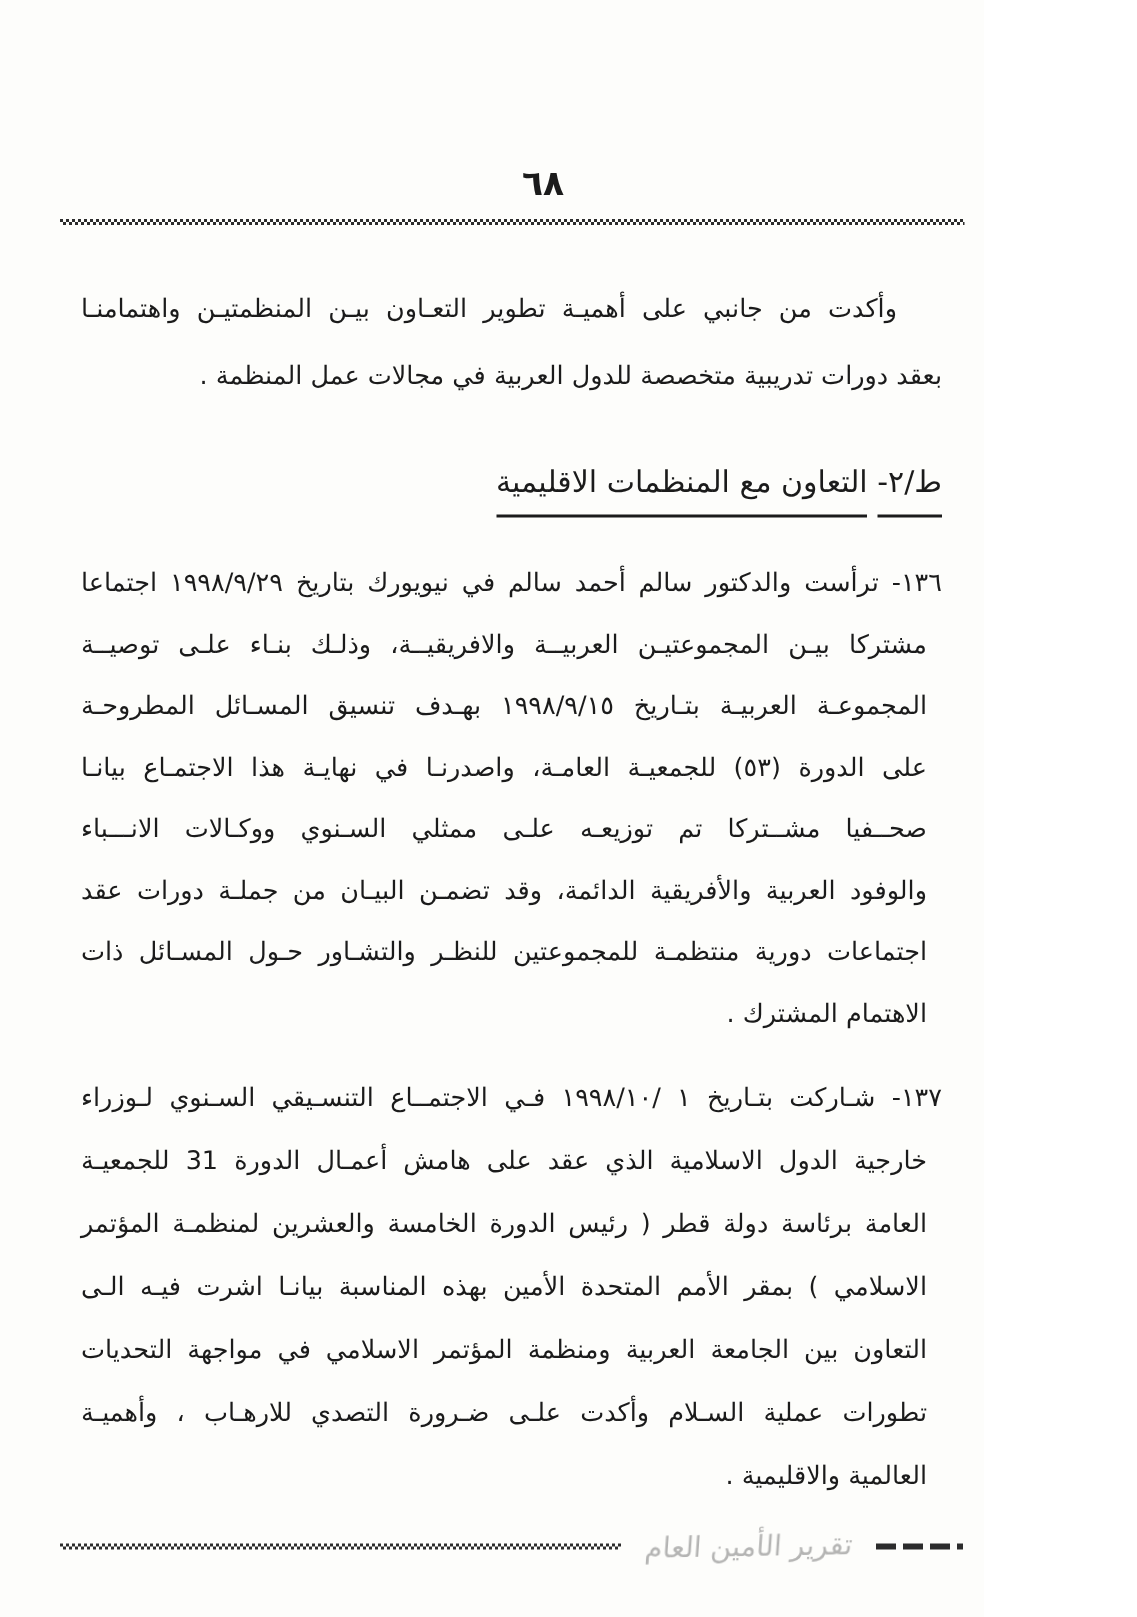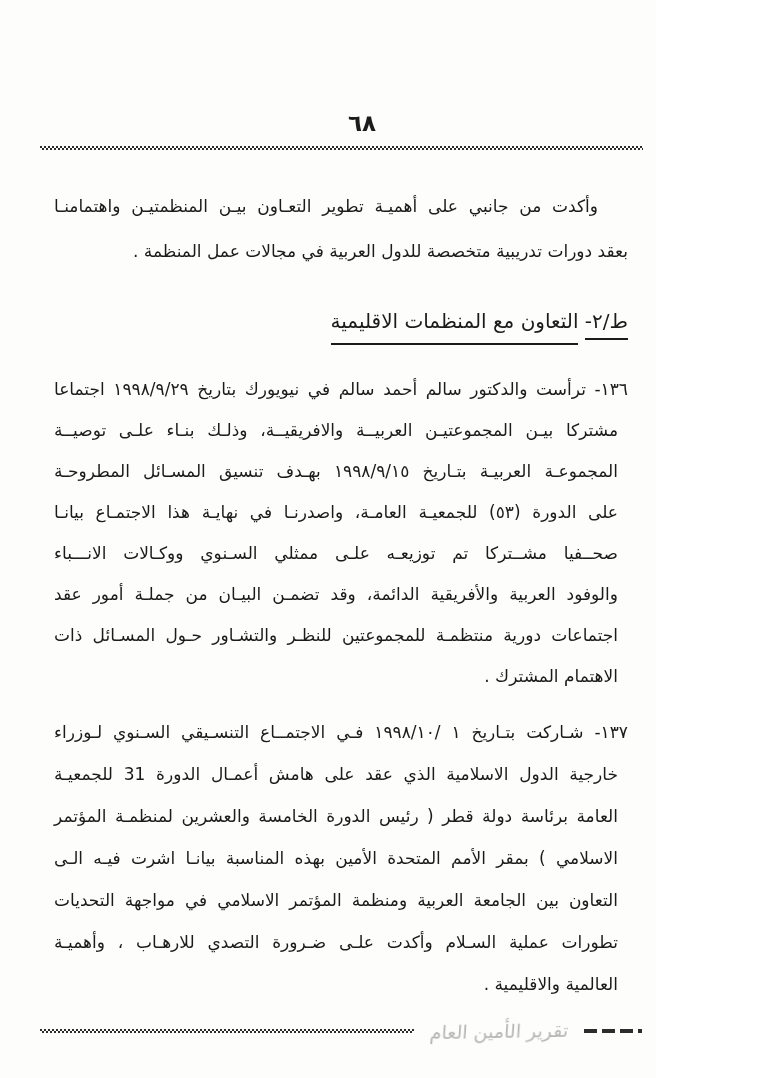--- a/index.html
+++ b/index.html
@@ -46,21 +46,21 @@
   .intro{margin-top:34px;}
   .intro .line{line-height:45px;}
   .intro .line.first{text-indent:30px;}
   .heading{
     margin-top:32px;
     font-size:20px;
     line-height:30px;
   }
   .heading .hnum{
     border-bottom:2px solid #1b1b1b;
-    padding-bottom:5px;
+    padding-bottom:10px;
   }
   .heading .htitle{
     border-bottom:2px solid #1b1b1b;
     padding-bottom:10px;
   }
   .para{margin-top:33px;}
   .para .line{padding-right:10px;}
   .para .line.first{padding-right:0;}
   .p136 .line{line-height:41px;}
   .p137{margin-top:14px;}
@@ -120,21 +120,21 @@
       <span> </span>
       <span class="htitle">التعاون مع المنظمات الاقليمية</span>
     </div>
 
     <div class="para p136">
       <div class="line first">١٣٦- ترأست والدكتور سالم أحمد سالم في نيويورك بتاريخ ١٩٩٨/٩/٢٩ اجتماعا</div>
       <div class="line">مشتركا بيـن المجموعتيـن العربيــة والافريقيــة، وذلـك بنـاء علـى توصيــة</div>
       <div class="line">المجموعـة العربيـة بتـاريخ ١٩٩٨/٩/١٥ بهـدف تنسيق المسـائل المطروحـة</div>
       <div class="line">على الدورة (٥٣) للجمعيـة العامـة، واصدرنـا في نهايـة هذا الاجتمـاع بيانـا</div>
       <div class="line">صحــفيا مشــتركا تم توزيعـه علـى ممثلي السـنوي ووكـالات الانـــباء</div>
-      <div class="line">والوفود العربية والأفريقية الدائمة، وقد  تضمـن البيـان من جملـة أمور عقد</div>
+      <div class="line">والوفود العربية والأفريقية الدائمة، وقد  تضمـن البيـان من جملـة دورات عقد</div>
       <div class="line">اجتماعات دورية منتظمـة للمجموعتين للنظـر والتشـاور حـول المسـائل ذات</div>
       <div class="line end">الاهتمام المشترك .</div>
     </div>
 
     <div class="para p137">
       <div class="line first">١٣٧- شـاركت بتـاريخ ١ /١٩٩٨/١٠ فـي الاجتمــاع التنسـيقي السـنوي لـوزراء</div>
       <div class="line">خارجية الدول الاسلامية الذي عقد على هامش  أعمـال الدورة  31 للجمعيـة</div>
       <div class="line">العامة برئاسة دولة قطر ( رئيس الدورة الخامسة والعشرين  لمنظمـة المؤتمر</div>
       <div class="line">الاسلامي ) بمقر الأمم المتحدة الأمين   بهذه المناسبة بيانـا اشرت فيـه الـى</div>
       <div class="line">التعاون بين الجامعة العربية ومنظمة المؤتمر الاسلامي في مواجهة التحديات</div>

